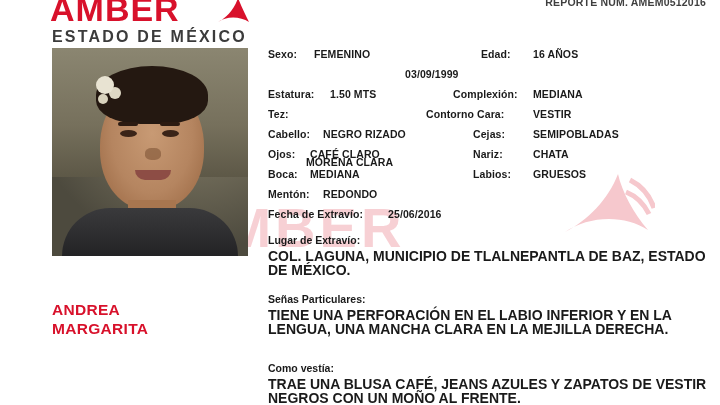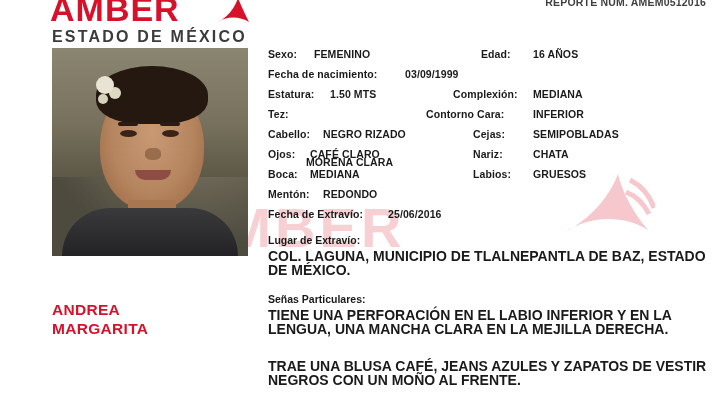--- a/index.html
+++ b/index.html
@@ -328,36 +328,35 @@
   <div class="data">
 
     <div class="row">
       <span class="lbl c1">Sexo:</span>
       <span class="val c1v">FEMENINO</span>
       <span class="lbl c2">Edad:</span>
       <span class="val c2v">16 AÑOS</span>
     </div>
 
     <div class="row">
-      <span class="lbl r-nac-l">Fecha de nacimiento:</span>
       <span class="val r-nac-v">03/09/1999</span>
     </div>
 
     <div class="row">
       <span class="lbl r-est-l">Estatura:</span>
       <span class="val r-est-v">1.50 MTS</span>
       <span class="lbl r-comp-l">Complexión:</span>
       <span class="val r-comp-v">MEDIANA</span>
     </div>
 
     <div class="row">
       <span class="lbl r-tez-l">Tez:</span>
       <span class="val r-tez-v">MORENA CLARA</span>
       <span class="lbl r-cont-l">Contorno Cara:</span>
-      <span class="val r-cont-v">INFERIOR</span>
+      <span class="val r-cont-v">VESTIR</span>
     </div>
 
     <div class="row">
       <span class="lbl r-cab-l">Cabello:</span>
       <span class="val r-cab-v">NEGRO RIZADO</span>
       <span class="lbl r-cej-l">Cejas:</span>
       <span class="val r-cej-v">SEMIPOBLADAS</span>
     </div>
 
     <div class="row">
@@ -388,16 +387,17 @@
     <div class="section-text">COL. LAGUNA, MUNICIPIO DE TLALNEPANTLA DE BAZ, ESTADO DE MÉXICO.</div>
 
     <div class="block-gap"></div>
 
     <div class="section-label">Señas Particulares:</div>
     <div class="section-text">TIENE UNA PERFORACIÓN EN EL LABIO INFERIOR Y EN LA LENGUA, UNA MANCHA CLARA EN LA MEJILLA DERECHA.</div>
 
     <div class="block-gap"></div>
     <div class="block-gap"></div>
 
+    <div class="section-label">Como vestía:</div>
     <div class="section-text">TRAE UNA BLUSA CAFÉ, JEANS AZULES Y ZAPATOS DE VESTIR NEGROS CON UN MOÑO AL FRENTE.</div>
 
   </div>
 </div>
 
 </body></html>

